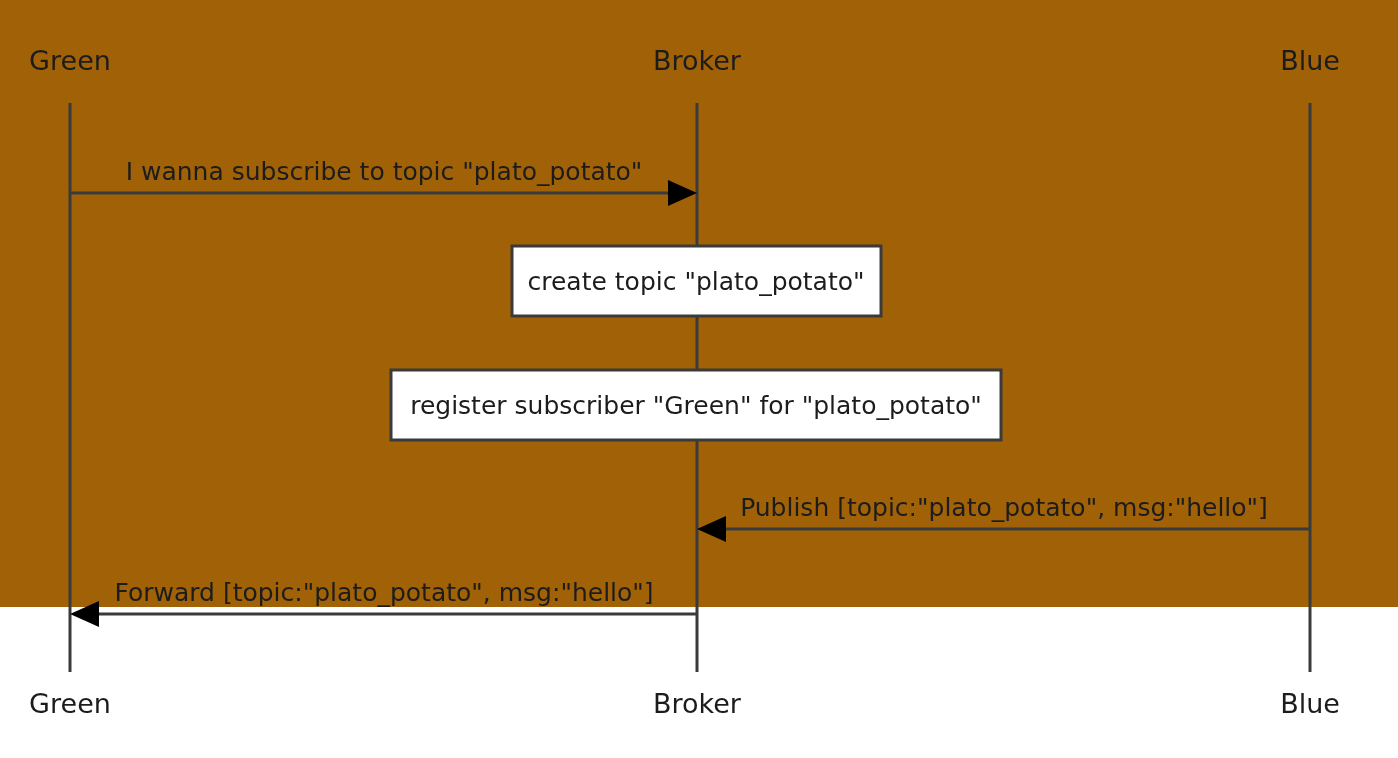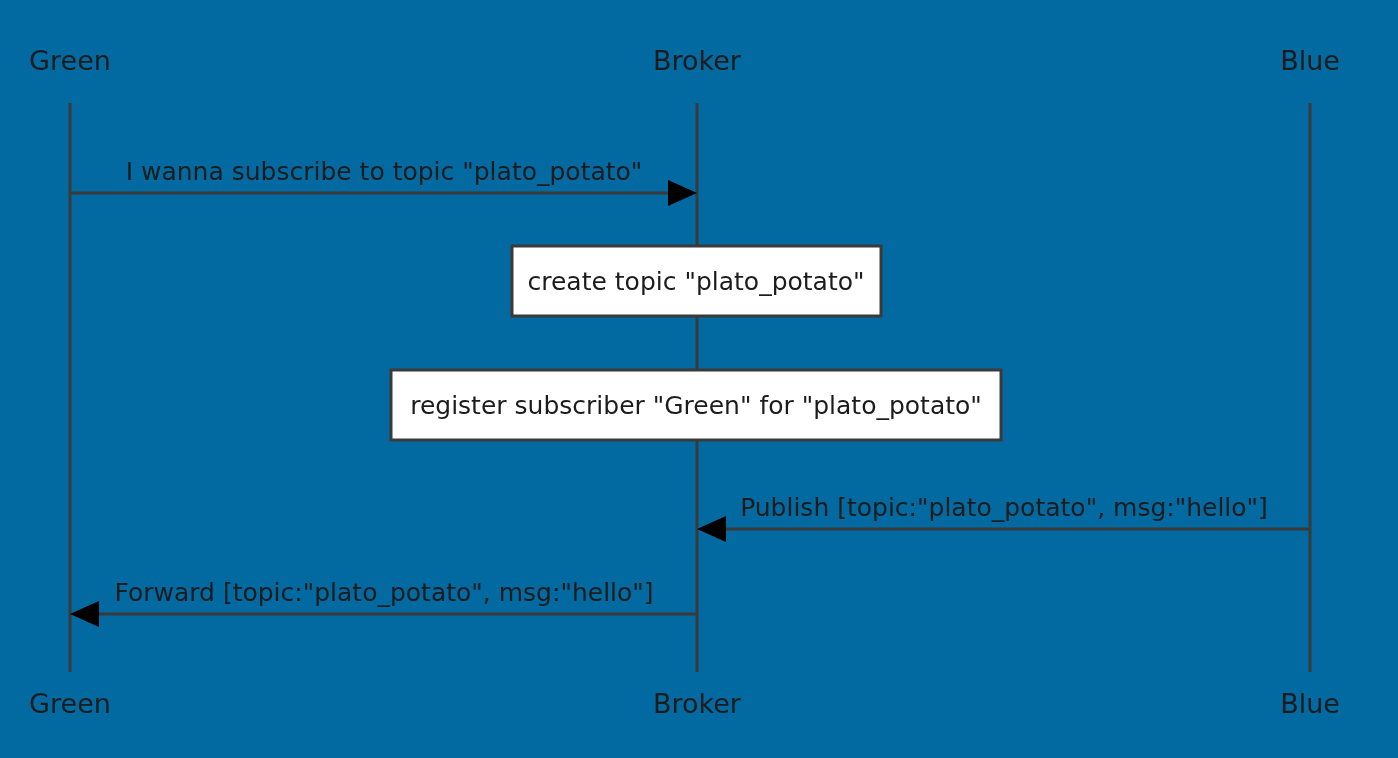--- a/index.html
+++ b/index.html
@@ -10,22 +10,22 @@
   }
   body {
     font-family: "DejaVu Sans", "Liberation Sans", sans-serif;
     width: 1398px;
     height: 758px;
     overflow: hidden;
   }
   #diagram-root {
     position: relative;
     width: 1398px;
-    height: 758px;
-    background: #0369a1;
+    height: 607px;
+    background: #a16207;
   }
   svg#diagram-svg {
     position: absolute;
     top: 0;
     left: 0;
     width: 1398px;
     height: 758px;
     display: block;
   }
   .lifeline-label {

